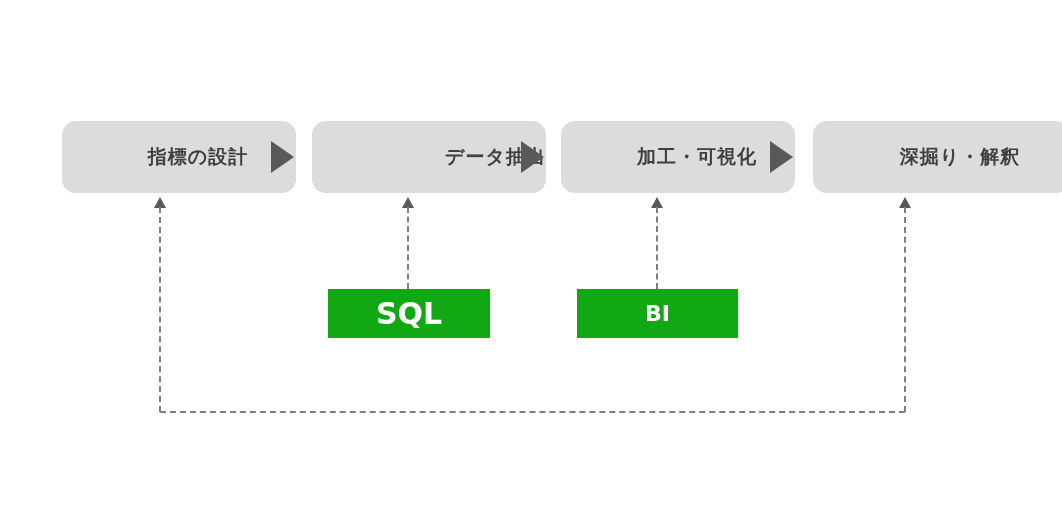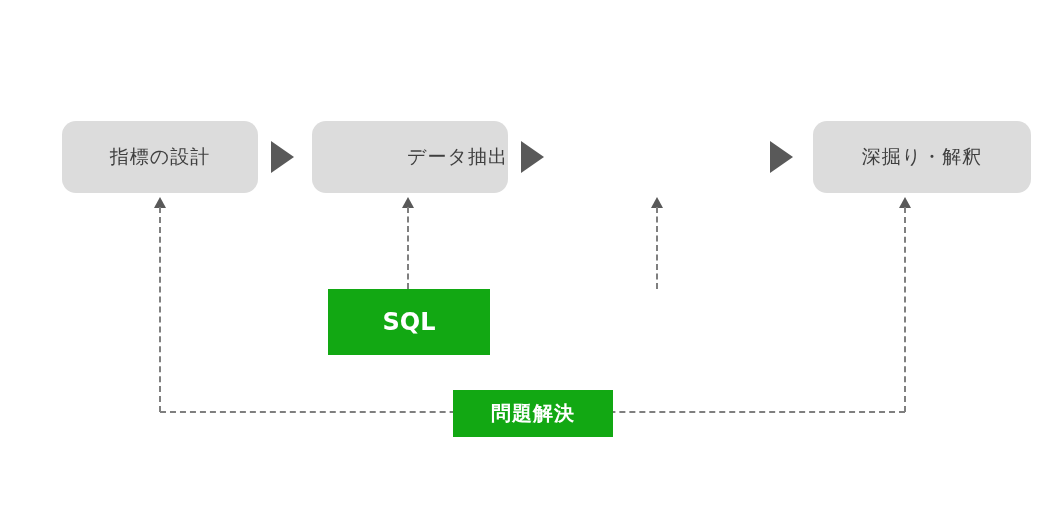--- a/index.html
+++ b/index.html
@@ -23,22 +23,22 @@
   .title{
     position:absolute;top:50px;left:50%;
     transform:translateX(-50%);margin:0 0 0 -23px;
     font-size:21px;font-weight:bold;color:var(--title-text);
     letter-spacing:1px;white-space:nowrap;
   }
   .step{
     position:absolute;top:121px;height:72px;
     background:var(--step-box-bg);border-radius:14px;
     display:flex;align-items:center;justify-content:center;
-    font-size:19px;font-weight:normal;color:var(--step-box-text);
-    letter-spacing:1px;white-space:nowrap;
+    font-size:19px;font-weight:bold;color:var(--step-box-text);
+    letter-spacing:1px;white-space:nowrap;padding-left:38px;
   }
   .s1{left:62px;width:196px;}
   .s2{left:312px;width:196px;justify-content:flex-end;}
   .s3{left:561px;width:196px;}
   .s4{left:807px;width:218px;margin-left:6px;}
   .tri{
     position:absolute;top:141px;width:0;height:0;
     border-top:16px solid transparent;
     border-bottom:16px solid transparent;
     border-left:23px solid var(--flow-arrow);
@@ -63,54 +63,57 @@
   .v-right{left:904px;top:207px;height:205px;}
   .hline{
     position:absolute;left:160px;top:411px;width:745px;height:0;
     border-top:2px dashed var(--connector);
   }
   .tool{
     position:absolute;background:var(--tool-green);
     display:flex;align-items:center;justify-content:center;
     color:var(--tool-text);font-weight:bold;white-space:nowrap;
   }
-  .tool-sql{left:328px;top:289px;width:162px;height:66px;font-size:24px;}
+  .tool-sql{left:328px;top:289px;width:162px;height:49px;font-size:30px;}
   .tool-bi{left:577px;top:289px;width:161px;height:49px;font-size:22px;}
   .tool-feedback{left:453px;top:390px;width:160px;height:47px;font-size:20px;letter-spacing:1px;}
 </style>
 </head>
 <body>
 
 <div class="canvas">
 
 
   <div class="step s1">
     <span>指標の設計</span>
   </div>
   <div class="tri t1"></div>
   <div class="step s2">
     <span>データ抽出</span>
   </div>
   <div class="tri t2"></div>
+  <div class="step s3">
+    <span>加工・可視化</span>
+  </div>
   <div class="tri t3"></div>
   <div class="step s4">
     <span>深掘り・解釈</span>
   </div>
 
   <div class="arrowup a1"></div>
   <div class="arrowup a2"></div>
   <div class="arrowup a3"></div>
   <div class="arrowup a4"></div>
 
   <div class="vline v-left"></div>
   <div class="vline v-sql"></div>
   <div class="vline v-bi"></div>
   <div class="vline v-right"></div>
   <div class="hline"></div>
 
   <div class="tool tool-sql">
     <span>SQL</span>
   </div>
-  <div class="tool tool-feedback">
-    <span>問題解決</span>
+  <div class="tool tool-bi">
+    <span>BI</span>
   </div>
 
 </div>
 
 </body></html>

